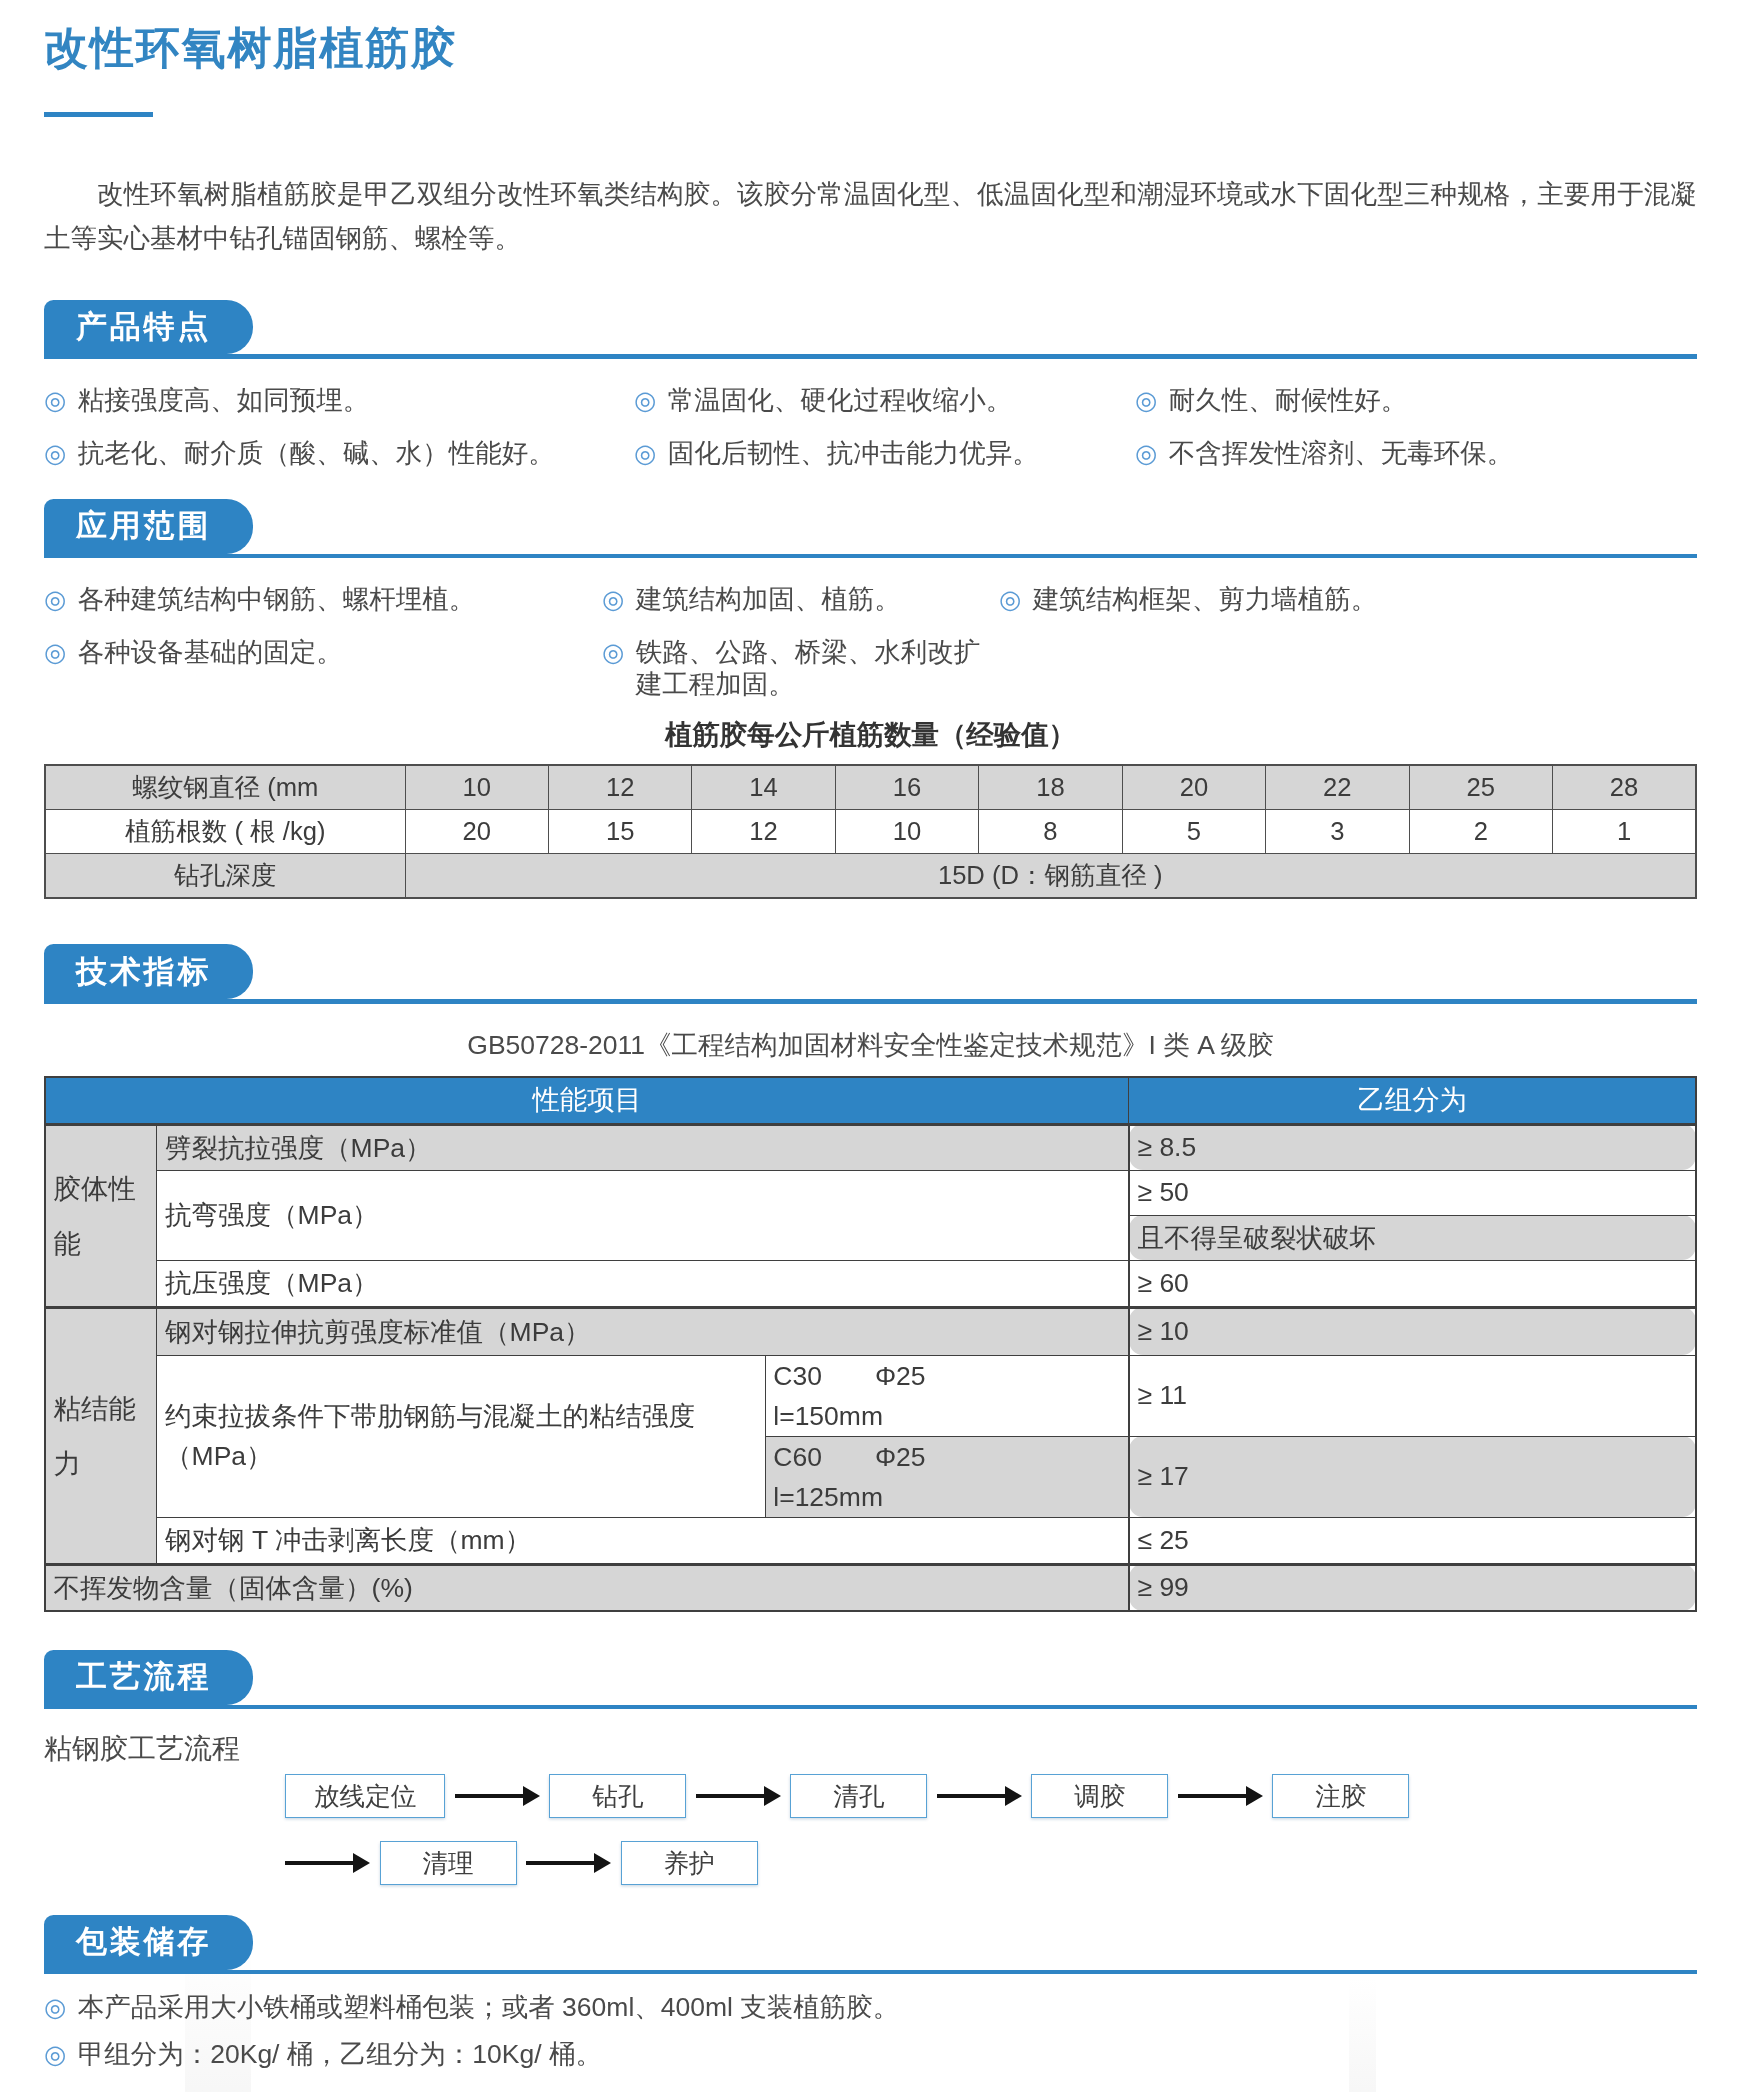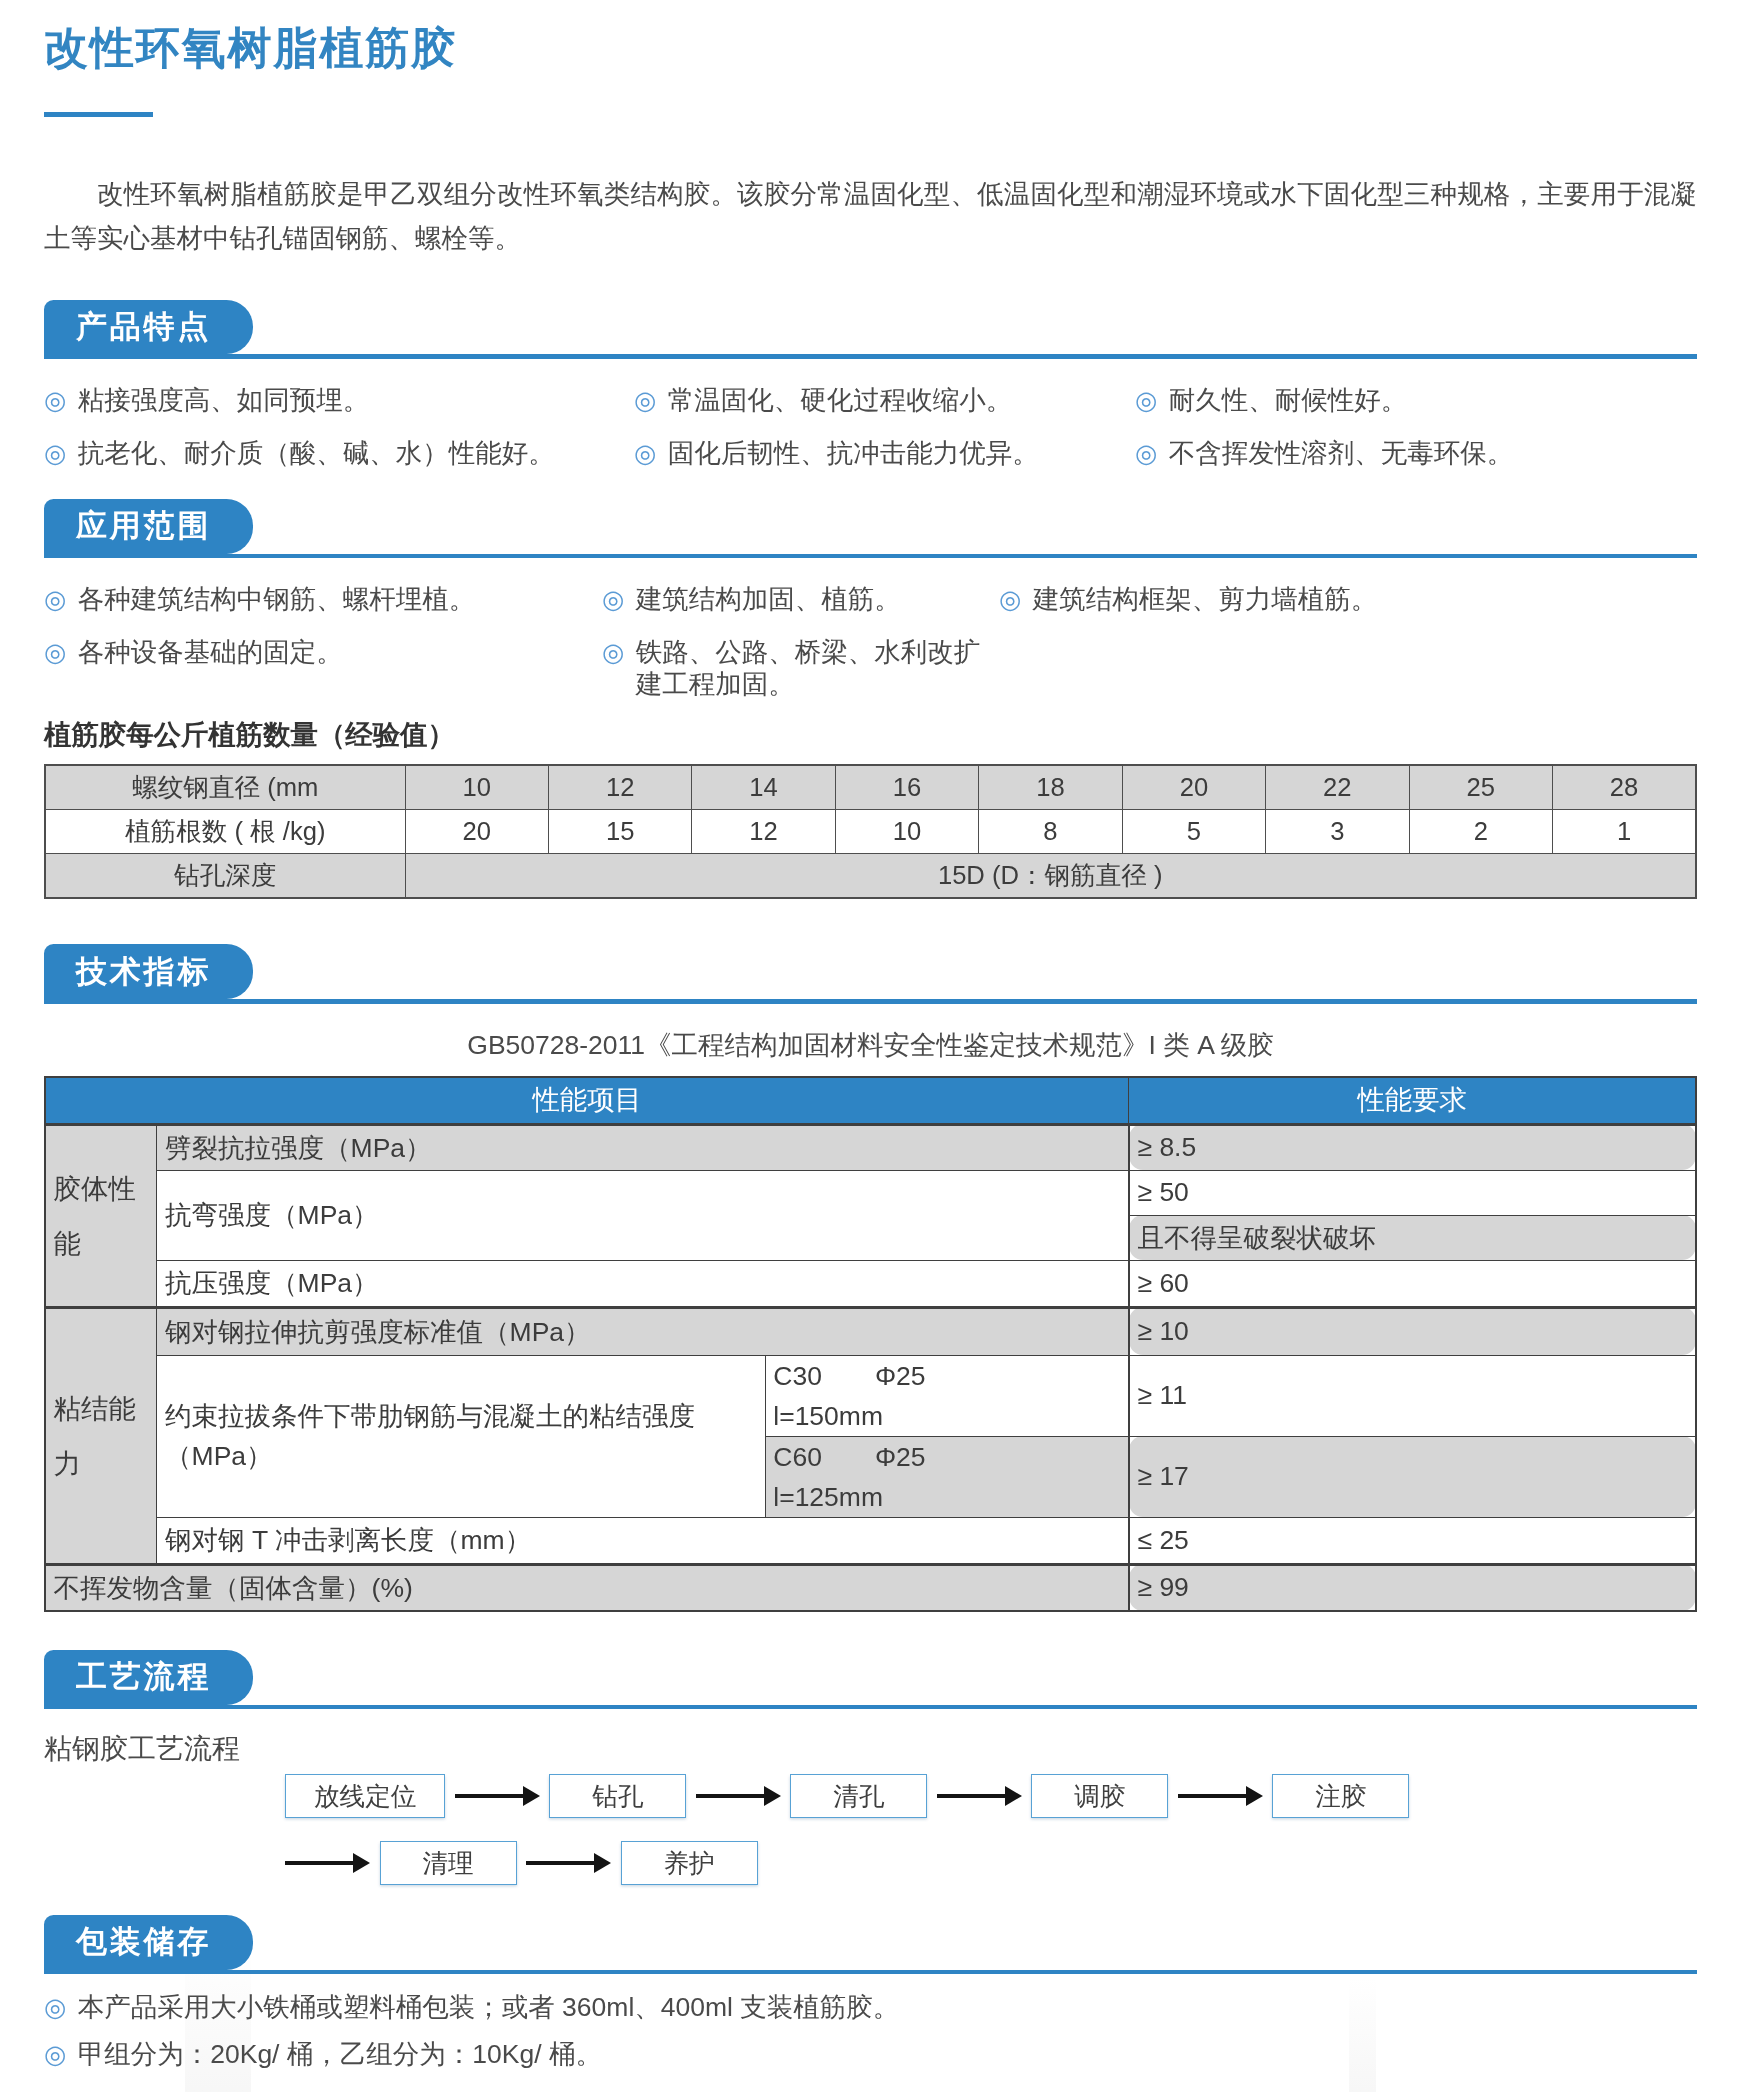--- a/index.html
+++ b/index.html
@@ -21,21 +21,21 @@
     letter-spacing:2.8px;
   }
   .rule{height:4.7px;background:#2e84c4;}
   
   .bullets{display:grid;margin-top:24.6px;row-gap:21px;font-size:26.5px;line-height:32px;color:#4a4a4a;}
   .bullets.features{grid-template-columns:590px 501px 1fr;}
   .bullets.apps{grid-template-columns:558px 397px 1fr;}
   .bullet-item{display:flex;align-items:flex-start;}
   .bullet-icon{color:#5b9bd5;font-size:25.6px;margin-right:11.4px;flex:0 0 auto;}
   
-  .tbl-title{margin-top:17px;font-size:27.4px;font-weight:bold;color:#333;}
+  .tbl-title{margin-top:17px;font-size:27.4px;font-weight:bold;color:#333;text-align:center;}
   table{border-collapse:collapse;width:100%;table-layout:fixed;}
   .t1{margin-top:11.4px;border:2.8px solid #4e4e4e;}
   .t1 td{border:1.9px solid #4e4e4e;height:43px;text-align:center;font-size:25.6px;color:#3c3c3c;padding:0 3.8px;}
   .t1 .gray td{background:#d6d6d6;margin-left:41px;}
   .t1 col.lblcol{width:360px;}
   
   .std-line{margin-top:23px;text-align:center;font-size:26.5px;color:#4a4a4a;}
   .t2{margin-top:13.2px;border:2.8px solid #3f3f3f;}
   .t2 th,.t2 td{border:1.9px solid #3f3f3f;font-size:26.5px;color:#3c3c3c;padding:0 7.6px;}
   .t2 th{background:#2e84c4;color:#fff;font-weight:normal;height:45px;font-size:27.4px;}
@@ -190,21 +190,21 @@
   <table class="t2">
     <colgroup>
         <col style="width:109px">
         <col style="width:592px">
         <col style="width:354px">
         <col style="width:552px">
       </colgroup>
     <tbody>
         <tr>
       <th colspan="3">性能项目</th>
-      <th class="mainsplit">性能要求</th>
+      <th class="mainsplit">乙组分为</th>
     </tr>
     <tr class="thick">
       <td class="group" rowspan="4">胶体性能</td>
       <td class="gray" colspan="2" style="height:44px">劈裂抗拉强度（MPa）</td>
       <td class="gray mainsplit">≥ 8.5</td>
     </tr>
     <tr>
       <td colspan="2" rowspan="2">抗弯强度（MPa）</td>
       <td class="mainsplit" style="height:44px">≥ 50</td>
     </tr>

